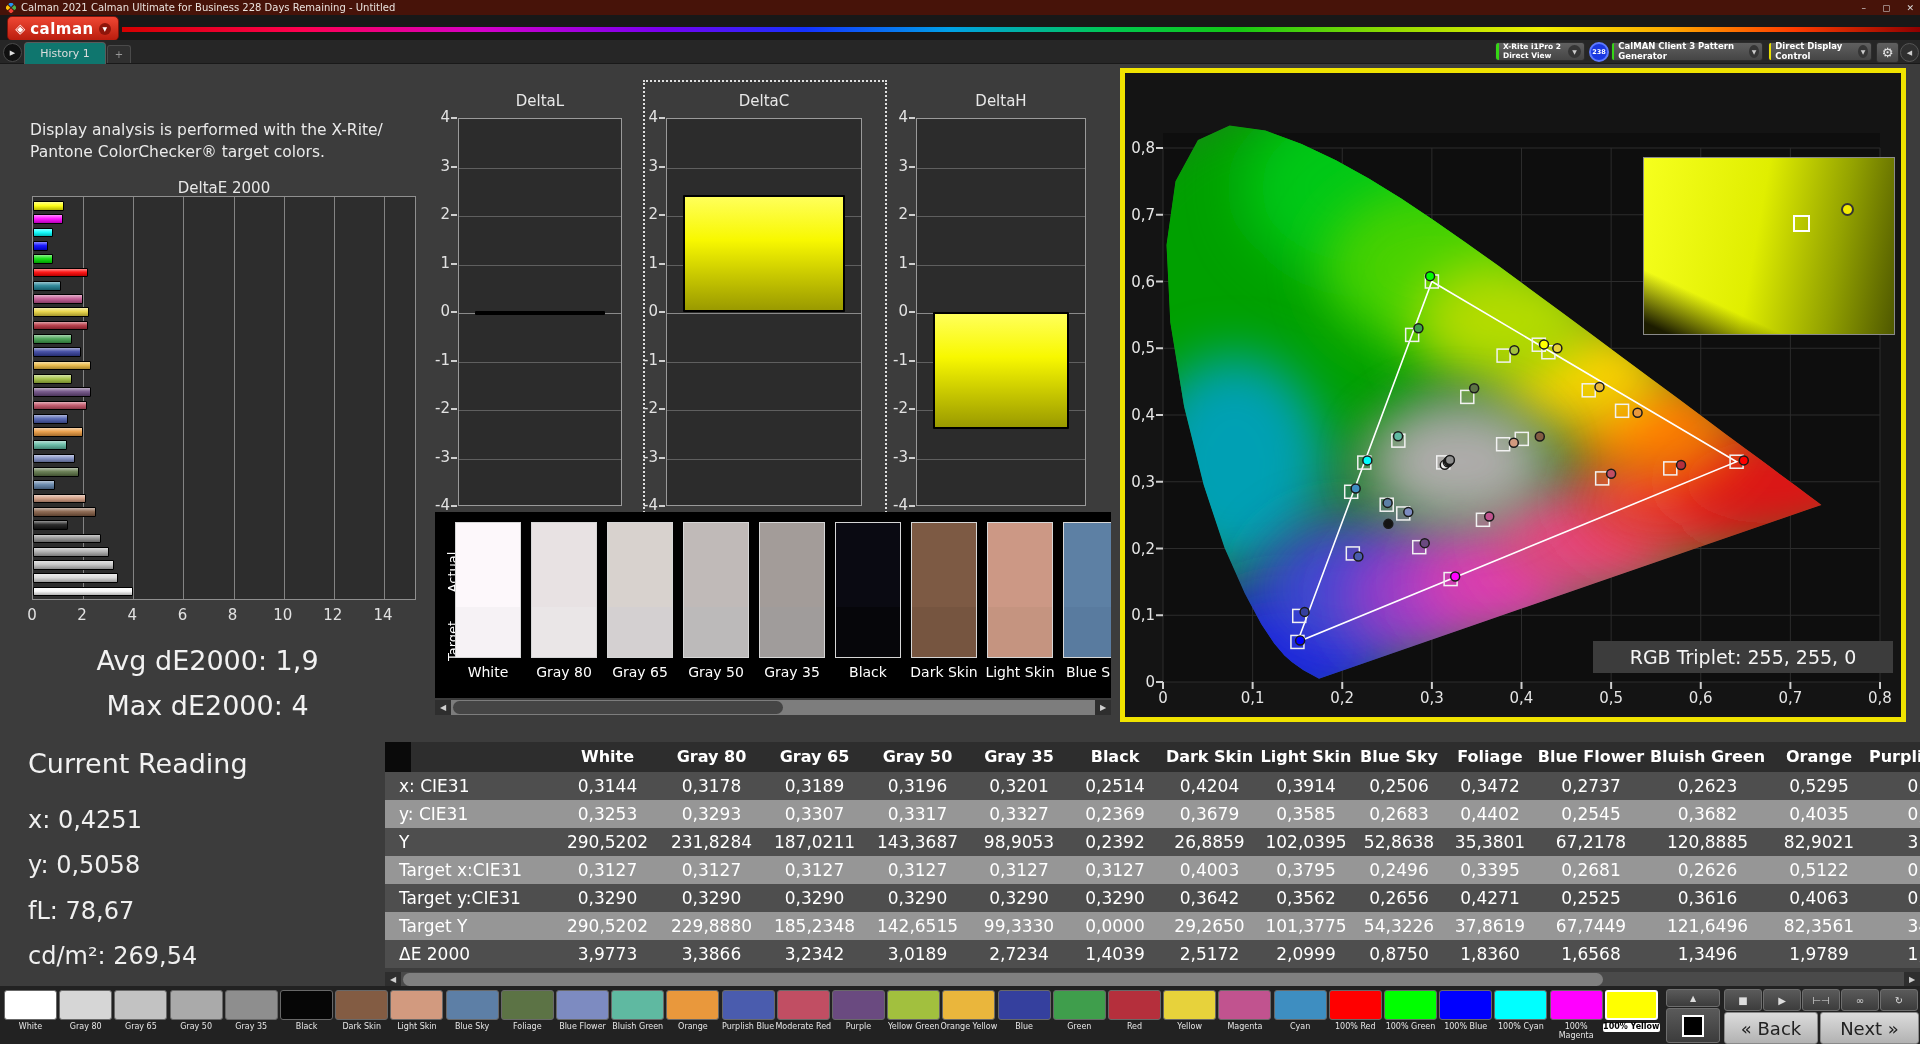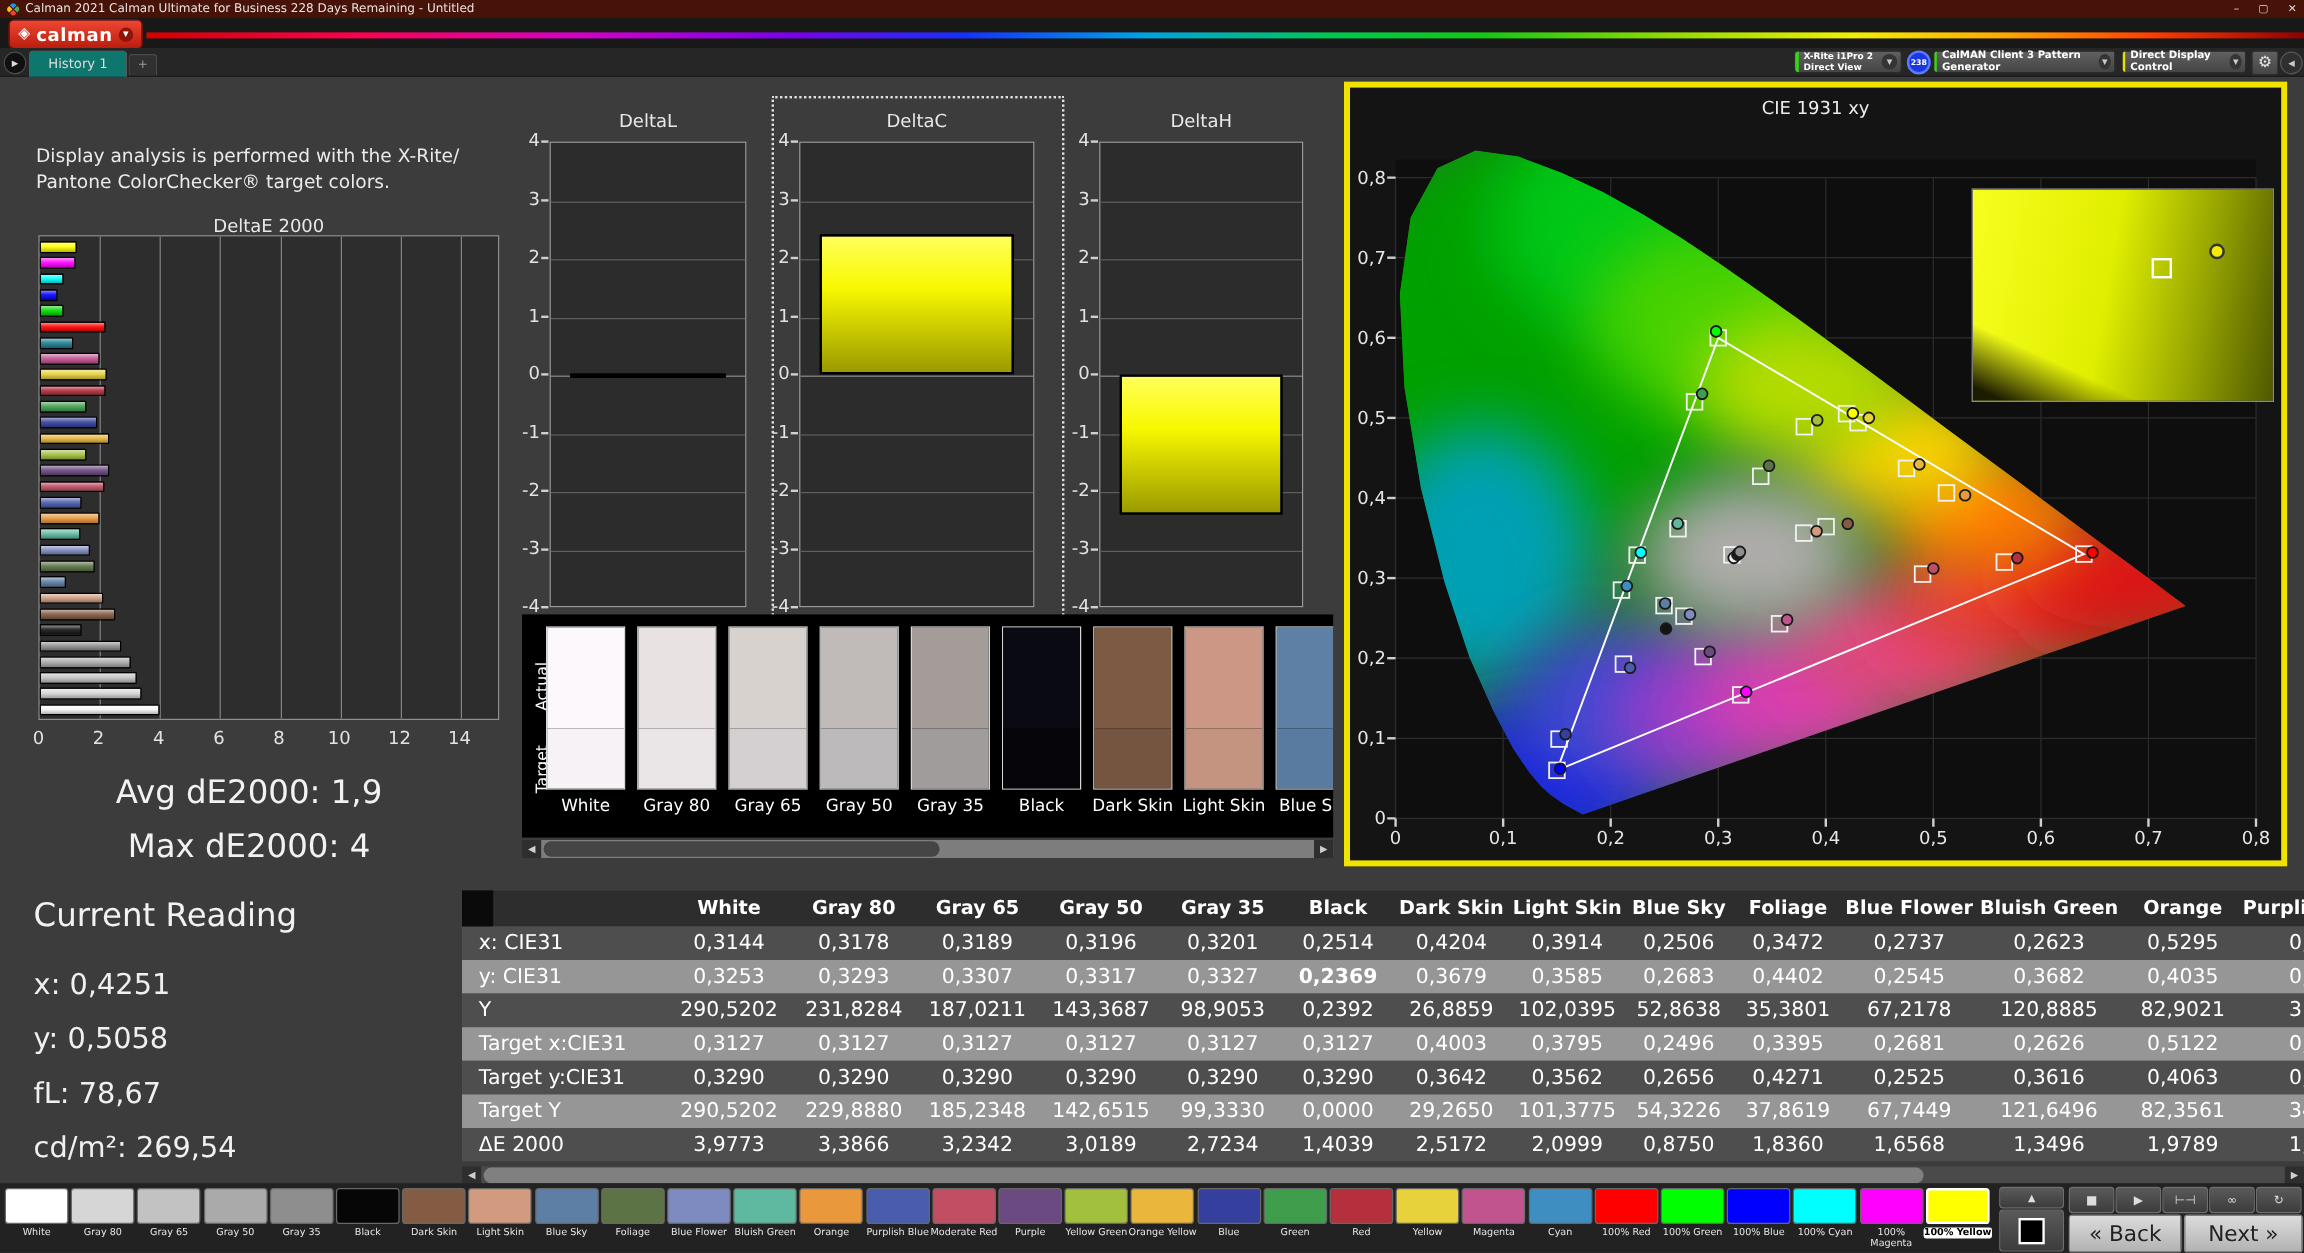--- a/index.html
+++ b/index.html
@@ -479,25 +479,25 @@
         <line x1="396.5" y1="609" x2="396.5" y2="616" stroke="#cfcfcf" stroke-width="2"></line>
         <text x="486.125" y="630" text-anchor="middle" font-size="15" fill="#e6e6e6">0,5</text>
         <line x1="486.125" y1="609" x2="486.125" y2="616" stroke="#cfcfcf" stroke-width="2"></line>
         <text x="575.7500000000001" y="630" text-anchor="middle" font-size="15" fill="#e6e6e6">0,6</text>
         <line x1="575.7500000000001" y1="609" x2="575.7500000000001" y2="616" stroke="#cfcfcf" stroke-width="2"></line>
         <text x="665.3750000000001" y="630" text-anchor="middle" font-size="15" fill="#e6e6e6">0,7</text>
         <line x1="665.3750000000001" y1="609" x2="665.3750000000001" y2="616" stroke="#cfcfcf" stroke-width="2"></line>
         <text x="755" y="630" text-anchor="middle" font-size="15" fill="#e6e6e6">0,8</text>
         <line x1="755" y1="609" x2="755" y2="616" stroke="#cfcfcf" stroke-width="2"></line>
       </svg>
-    <div id="cie-title">CIE 1931 xy</div>
     <div id="cie-inset">
       <div id="inset-square" style="left: 149.24px; top: 57.08px;"></div>
       <div id="inset-dot" style="left: 196.6px; top: 44.84px;"></div>
     </div>
+    <div id="rgb-strip">RGB Triplet: 255, 255, 0</div>
   </div>
 
   <div id="tbl-corner"></div>
   <div id="ctable">
       <div class="trow head">
         <div class="tcell lab" style="width: 170px;"></div>
         <div class="tcell" style="width: 105px;">White</div>
         <div class="tcell" style="width: 103px;">Gray 80</div>
         <div class="tcell" style="width: 103px;">Gray 65</div>
         <div class="tcell" style="width: 103px;">Gray 50</div>
@@ -529,21 +529,21 @@
         <div class="tcell" style="width: 100px;">0,5295</div>
         <div class="tcell" style="width: 115px;">0,21</div>
       </div>
       <div class="trow rowlight">
         <div class="tcell lab" style="width: 170px;">y: CIE31</div>
         <div class="tcell" style="width: 105px;">0,3253</div>
         <div class="tcell" style="width: 103px;">0,3293</div>
         <div class="tcell" style="width: 103px;">0,3307</div>
         <div class="tcell" style="width: 103px;">0,3317</div>
         <div class="tcell" style="width: 100px;">0,3327</div>
-        <div class="tcell" style="width: 92px; font-weight: bold;">0,2369</div>
+        <div class="tcell" style="width: 92px;">0,2369</div>
         <div class="tcell" style="width: 97px;">0,3679</div>
         <div class="tcell" style="width: 96px;">0,3585</div>
         <div class="tcell" style="width: 90px;">0,2683</div>
         <div class="tcell" style="width: 92px;">0,4402</div>
         <div class="tcell" style="width: 110px;">0,2545</div>
         <div class="tcell" style="width: 123px;">0,3682</div>
         <div class="tcell" style="width: 100px;">0,4035</div>
         <div class="tcell" style="width: 115px;">0,18</div>
       </div>
       <div class="trow rowdark">

